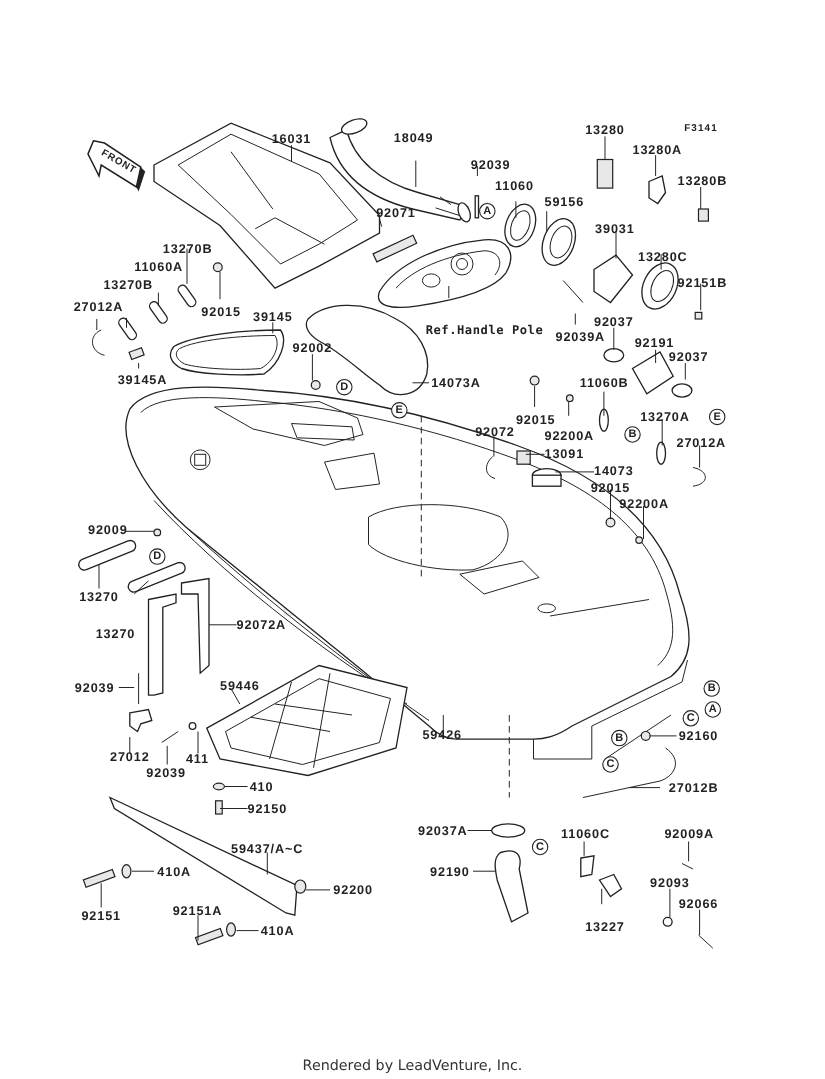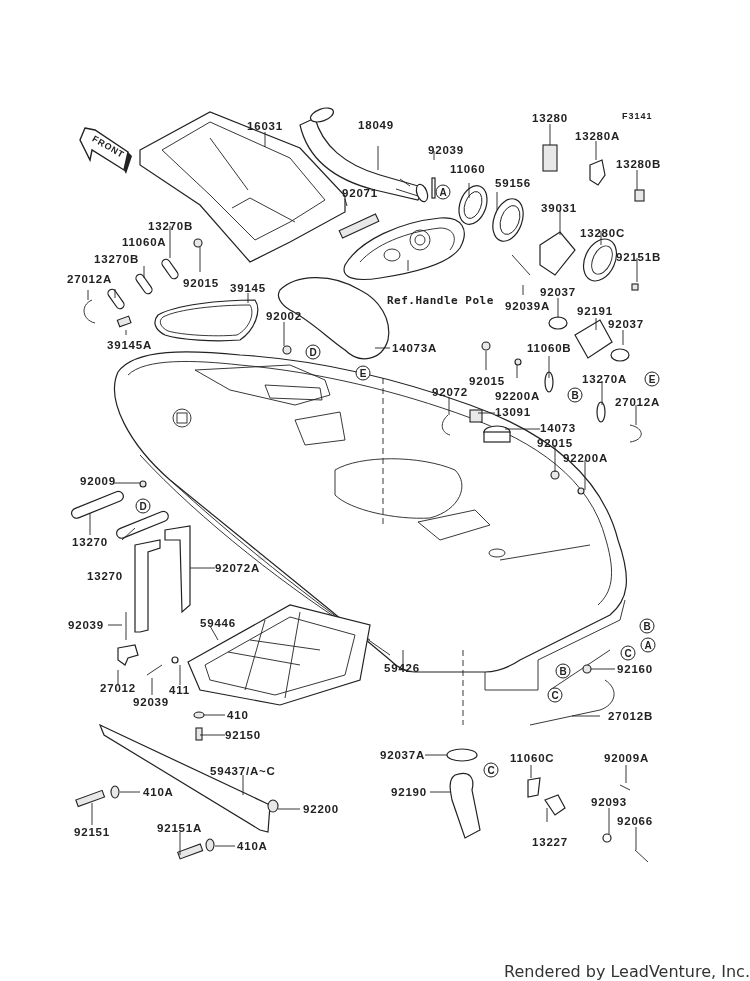--- a/index.html
+++ b/index.html
@@ -9,21 +9,21 @@
   .lbl-ref { font-family: "DejaVu Sans Mono", monospace; font-size: 11px; font-weight: bold; fill: #222; letter-spacing: 0.5px; }
   .fig { font-family: "Liberation Sans", sans-serif; font-size: 9px; font-weight: bold; fill: #222; letter-spacing: 1px; }
   .part { fill: #fff; stroke: #222; stroke-width: 1.2; }
   .partg { fill: #e8e8e8; stroke: #222; stroke-width: 1.1; }
   .thin { fill: none; stroke: #222; stroke-width: 0.9; }
   .lead { fill: none; stroke: #222; stroke-width: 0.9; }
   .dash { fill: none; stroke: #222; stroke-width: 0.9; stroke-dasharray: 6 4; }
   .circ { fill: #fff; stroke: #222; stroke-width: 1; }
   .circt { font-family: "Liberation Sans", sans-serif; font-size: 10px; font-weight: bold; fill: #222; text-anchor: middle; dominant-baseline: central; }
   .wm { font-family: "Liberation Sans", sans-serif; font-size: 34px; fill: #ececec; letter-spacing: 6px; }
-  #footer { position: absolute; left: 0; width: 750px; top: 962px; text-align: right; font-family: "DejaVu Sans", sans-serif; font-size: 16px; color: #333; }
+  #footer { position: absolute; left: 0; width: 750px; top: 962px; text-align: center; font-family: "DejaVu Sans", sans-serif; font-size: 13px; color: #333; }
 </style>
 </head>
 <body>
 
 <svg id="diagram" viewBox="0 0 750 981" xmlns="http://www.w3.org/2000/svg">
 
   <text class="wm" x="255" y="560">LEADVENTURE</text>
 
   <text class="fig" x="622" y="119">F3141</text>
 

